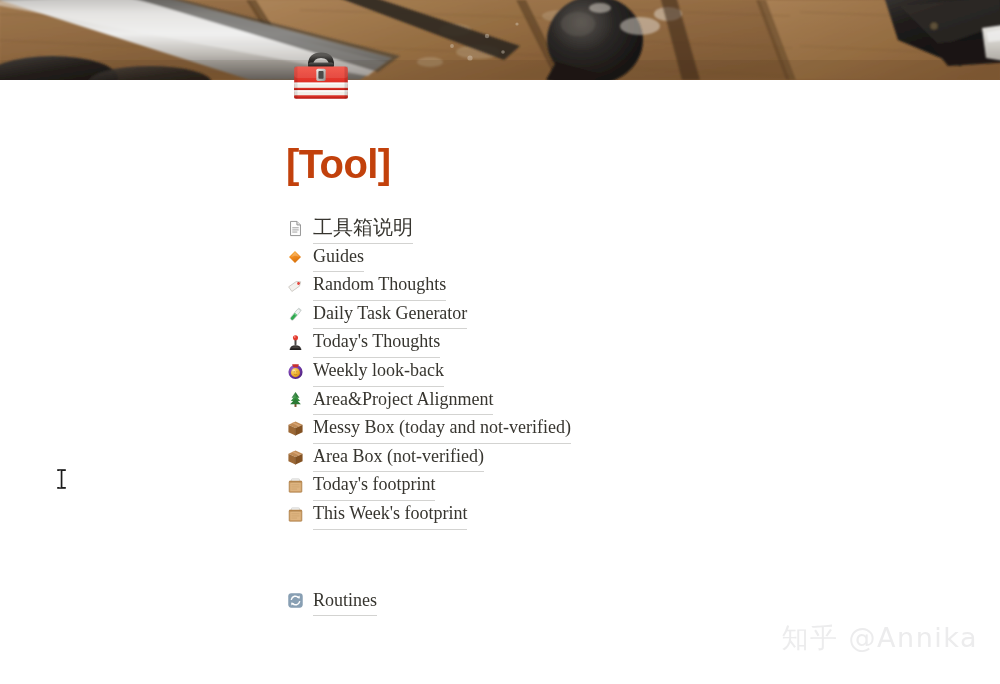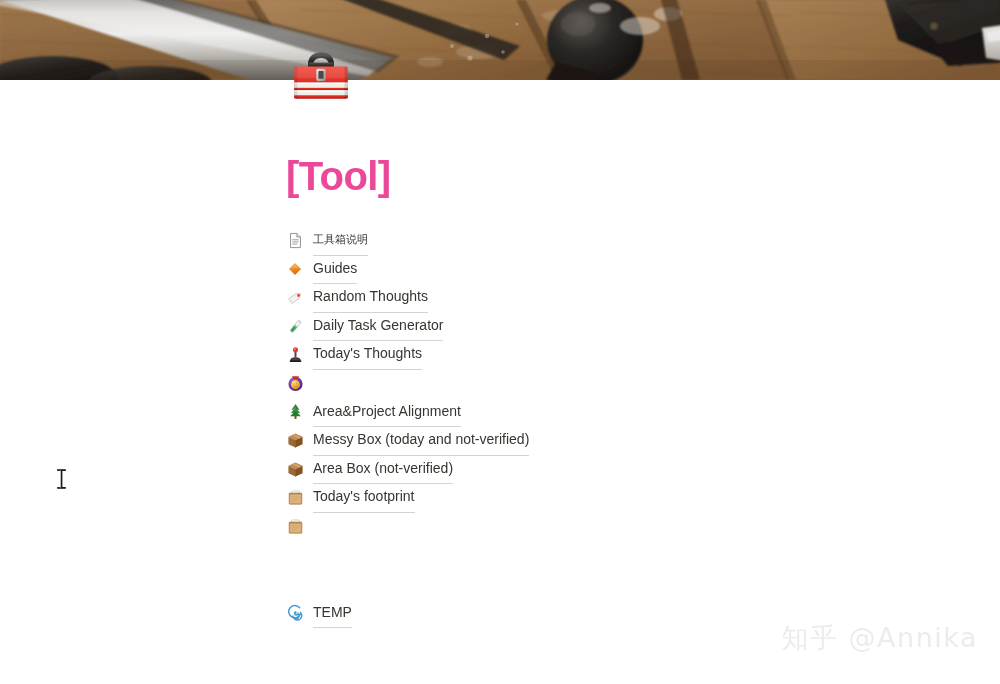--- a/index.html
+++ b/index.html
@@ -42,24 +42,24 @@
   .content {
     position: absolute;
     left: 286px;
     top: 140px;
     width: 640px;
   }
 
   .page-title {
     font-size: 40px;
     font-weight: bold;
-    color: #ec4899;
+    color: #c2410c;
     letter-spacing: -0.6px;
     line-height: 1.2;
-    margin: 12px 0 26px 0;
+    margin: 0 0 26px 0;
     font-family: "Liberation Sans", "DejaVu Sans", sans-serif;
   }
 
   
   .link-list { margin: 0; padding: 0; }
 
   .link-row {
     display: flex;
     align-items: center;
     height: 28.6px;
@@ -72,31 +72,31 @@
     height: 18px;
     flex: 0 0 18px;
     margin-right: 9px;
     display: flex;
     align-items: center;
     justify-content: center;
   }
   .row-icon svg { display: block; }
 
   .row-label {
-    font-size: 14px;
+    font-size: 18px;
     color: #37352f;
     text-decoration: none;
     border-bottom: 1px solid rgba(55, 53, 47, 0.22);
     padding-bottom: 1px;
     white-space: nowrap;
-    font-family: Liberation Sans, sans-serif;
+    font-family: Liberation Serif, serif;
   }
   .row-label.cjk {
     font-family: Liberation Serif, serif;
-    font-size: 11px;
+    font-size: 20px;
     text-align: right;
   }
 
   
   .watermark {
     position: absolute;
     right: 22px;
     bottom: 28px;
     font-size: 27px;
     color: #ececed;
@@ -393,20 +393,21 @@
             </defs>
           <circle cx="12" cy="12.6" r="10" fill="url(#amuGrad)"></circle>
           <circle cx="12" cy="13.6" r="6.4" fill="url(#goldGrad)"></circle>
           <path d="M7.2 1.6 h9.6 l-1.8 4.4 h-6 Z" fill="#c9302c"></path>
           <ellipse cx="9.4" cy="10.4" rx="2" ry="1.4" fill="#ffffff" opacity="0.4"></ellipse>
           <circle cx="10.1" cy="12.5" r="1" fill="#8a5a06" opacity="0.55"></circle>
           <circle cx="13.9" cy="12.5" r="1" fill="#8a5a06" opacity="0.55"></circle>
           <path d="M10 16 q2 1.6 4 0" stroke="#8a5a06" stroke-width="1" fill="none" stroke-linecap="round" opacity="0.6"></path>
         </svg>
       </span>
+      <span class="row-label">Weekly look-back</span>
     </div>
 
     <div class="link-row">
       <span class="row-icon">
         <svg width="17" height="17" viewBox="0 0 24 24" aria-hidden="true">
           <rect x="10.6" y="17.5" width="2.8" height="5" fill="#7a5230"></rect>
           <polygon points="12,1.5 17.6,9.5 6.4,9.5" fill="#2e7d39"></polygon>
           <polygon points="12,6 18.6,14 5.4,14" fill="#35913f"></polygon>
           <polygon points="12,10.5 19.6,18.6 4.4,18.6" fill="#2b7a34"></polygon>
           <polygon points="12,1.5 12,9.5 6.4,9.5" fill="#ffffff" opacity="0.12"></polygon>
@@ -468,35 +469,40 @@
           <rect x="4.6" y="7.4" width="14.8" height="12.6" fill="#deb480"></rect>
           <rect x="6.4" y="2.6" width="11.2" height="4.2" rx="0.8" fill="#f0f0ee" stroke="#c5c5c2" stroke-width="0.8"></rect>
           <rect x="3" y="5.4" width="18" height="2.3" rx="0.9" fill="#b5854c"></rect>
           <g stroke="#b98e56" stroke-width="0.8" opacity="0.6">
             <path d="M6.2 11 h11.6"></path>
               <path d="M6.2 14 h11.6"></path>
               <path d="M6.2 17 h8"></path>
           </g>
         </svg>
       </span>
+      <span class="row-label">This Week's footprint</span>
     </div>
 
     <div class="link-row spacer"></div>
     <div class="link-row spacer"></div>
 
-
-    <div class="link-row">
-      <span class="row-icon">
-        <svg width="17" height="17" viewBox="0 0 24 24" aria-hidden="true">
-          <path d="M17.8 5.4 A 8.6 8.6 0 1 0 19.4 12.6 A 6.2 6.2 0 1 1 8.4 16.4 A 4.3 4.3 0 1 0 15.6 13.4 A 2.4 2.4 0 1 1 11.6 11.3" fill="none" stroke="#3e9bd6" stroke-width="2.1" stroke-linecap="round"></path>
-          <circle cx="12.2" cy="12.1" r="1.5" fill="#3e9bd6"></circle>
-        </svg>
-      </span>
-      <span class="row-label">TEMP</span>
-    </div>
+    <div class="link-row">
+      <span class="row-icon">
+        <svg width="17" height="17" viewBox="0 0 24 24" aria-hidden="true">
+          <rect x="1.8" y="1.8" width="20.4" height="20.4" rx="4.4" fill="#7e97ad"></rect>
+          <rect x="1.8" y="1.8" width="20.4" height="20.4" rx="4.4" fill="#ffffff" opacity="0.08"></rect>
+          <path d="M6.2 10.4 a5.9 5.9 0 0 1 10.1 -2.6" fill="none" stroke="#fdfdfd" stroke-width="2.1" stroke-linecap="round"></path>
+          <polygon points="17.8,4.8 18.1,9.2 13.9,8.2" fill="#fdfdfd"></polygon>
+          <path d="M17.8 13.6 a5.9 5.9 0 0 1 -10.1 2.6" fill="none" stroke="#fdfdfd" stroke-width="2.1" stroke-linecap="round"></path>
+          <polygon points="6.2,19.2 5.9,14.8 10.1,15.8" fill="#fdfdfd"></polygon>
+        </svg>
+      </span>
+      <span class="row-label">Routines</span>
+    </div>
+
 
   </div>
 </div>
 
 <div class="text-cursor">
   <svg width="11" height="22" viewBox="0 0 11 22" aria-hidden="true">
     <rect x="4.6" y="2" width="1.8" height="18" fill="#1b1b1b"></rect>
     <rect x="1.2" y="1.2" width="8.6" height="1.8" fill="#1b1b1b"></rect>
     <rect x="1.2" y="19" width="8.6" height="1.8" fill="#1b1b1b"></rect>
     <rect x="3.6" y="2" width="0.9" height="18" fill="#ffffff" opacity="0.55"></rect>

